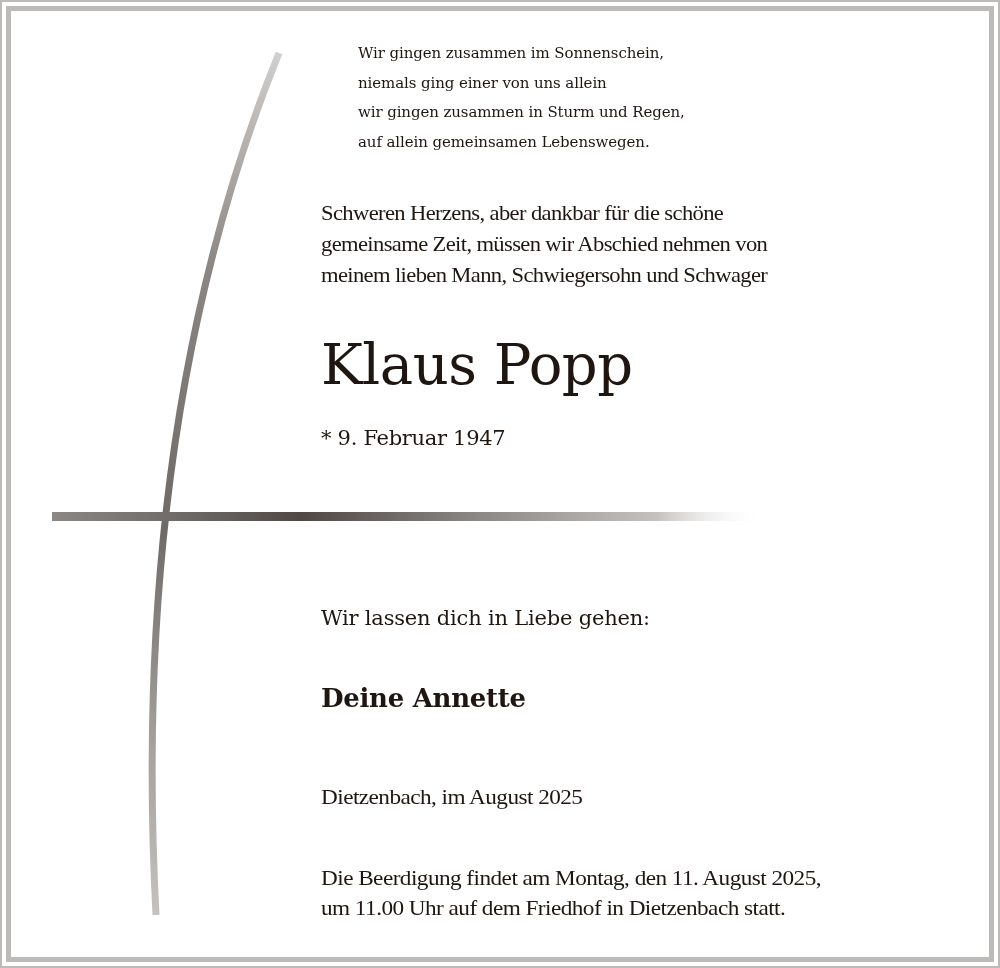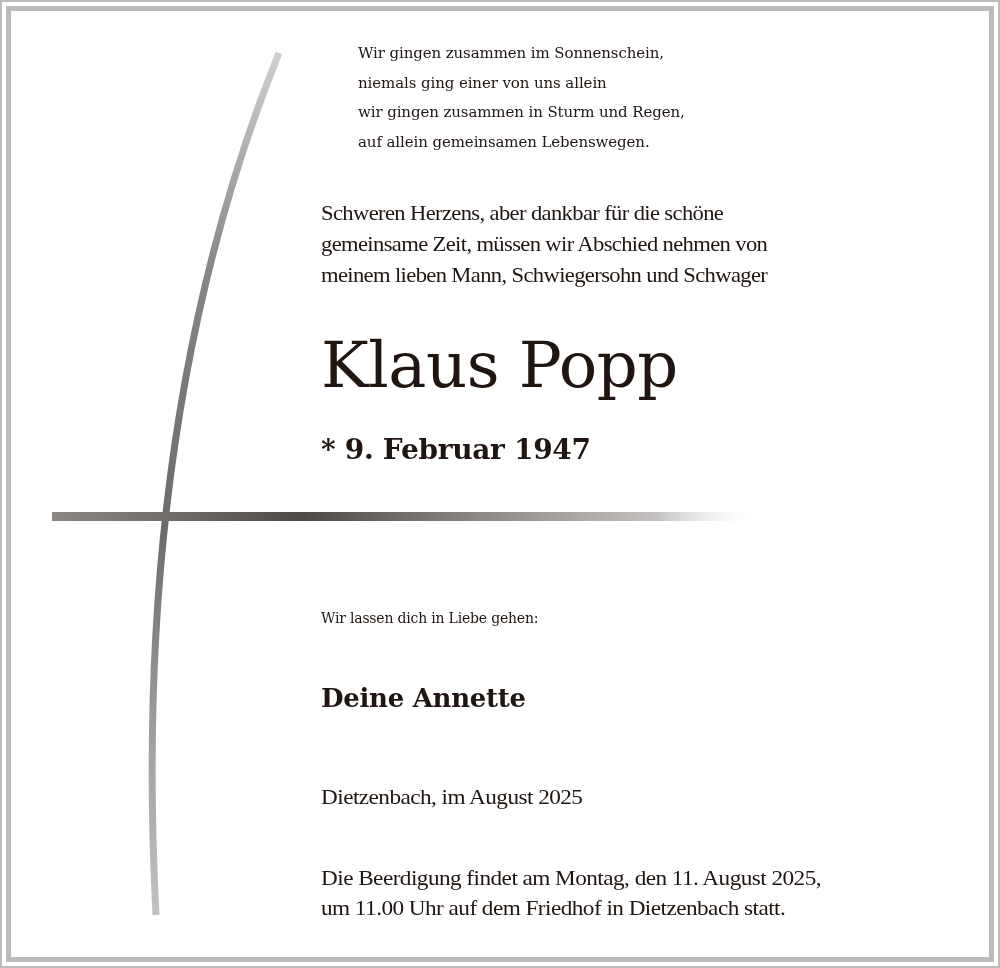--- a/index.html
+++ b/index.html
@@ -14,24 +14,24 @@
     }
     .cross { position: absolute; left: 0; top: 0; width: 1000px; height: 968px; }
     .text {
       position: absolute; left: 321px;
       font-family: "DejaVu Serif", "Liberation Serif", serif;
       color: #1f1612;
     }
     .poem { top: 39px; font-size: 15px; line-height: 29.5px; letter-spacing: -0.1px; margin-left: 37px; }
     .intro { top: 198px; font-size: 21.5px; line-height: 31px; letter-spacing: -0.6px;
       font-family: "Liberation Serif", "DejaVu Serif", serif; transform: scaleX(1.05); transform-origin: left top; }
-    .name { top: 322px; font-size: 64px; line-height: 86px; letter-spacing: -0.5px; }
-    .dates { top: 436px; font-size: 28px; line-height: 28px; letter-spacing: -0.3px; display: flex; font-weight: bold; }
+    .name { top: 322px; font-size: 56px; line-height: 86px; letter-spacing: -0.5px; }
+    .dates { top: 424px; font-size: 21px; line-height: 28px; letter-spacing: -0.3px; display: flex; }
     .dates span.death { margin-left: 58px; }
-    .farewell { top: 603px; font-size: 14px; line-height: 30px; letter-spacing: -0.2px; }
+    .farewell { top: 603px; font-size: 21px; line-height: 30px; letter-spacing: -0.2px; }
     .signers { top: 683px; font-size: 26px; line-height: 31px; font-weight: bold; letter-spacing: -0.3px; }
     .place { top: 782px; font-size: 21.5px; line-height: 30px; letter-spacing: -0.5px;
       font-family: "Liberation Serif", "DejaVu Serif", serif; transform: scaleX(1.08); transform-origin: left top; }
     .funeral { top: 863px; font-size: 21.5px; line-height: 30px; letter-spacing: -0.5px;
       font-family: "Liberation Serif", "DejaVu Serif", serif; transform: scaleX(1.08); transform-origin: left top; }
     .line { display: block; white-space: nowrap; }
   </style>
 </head>
 <body>
 

